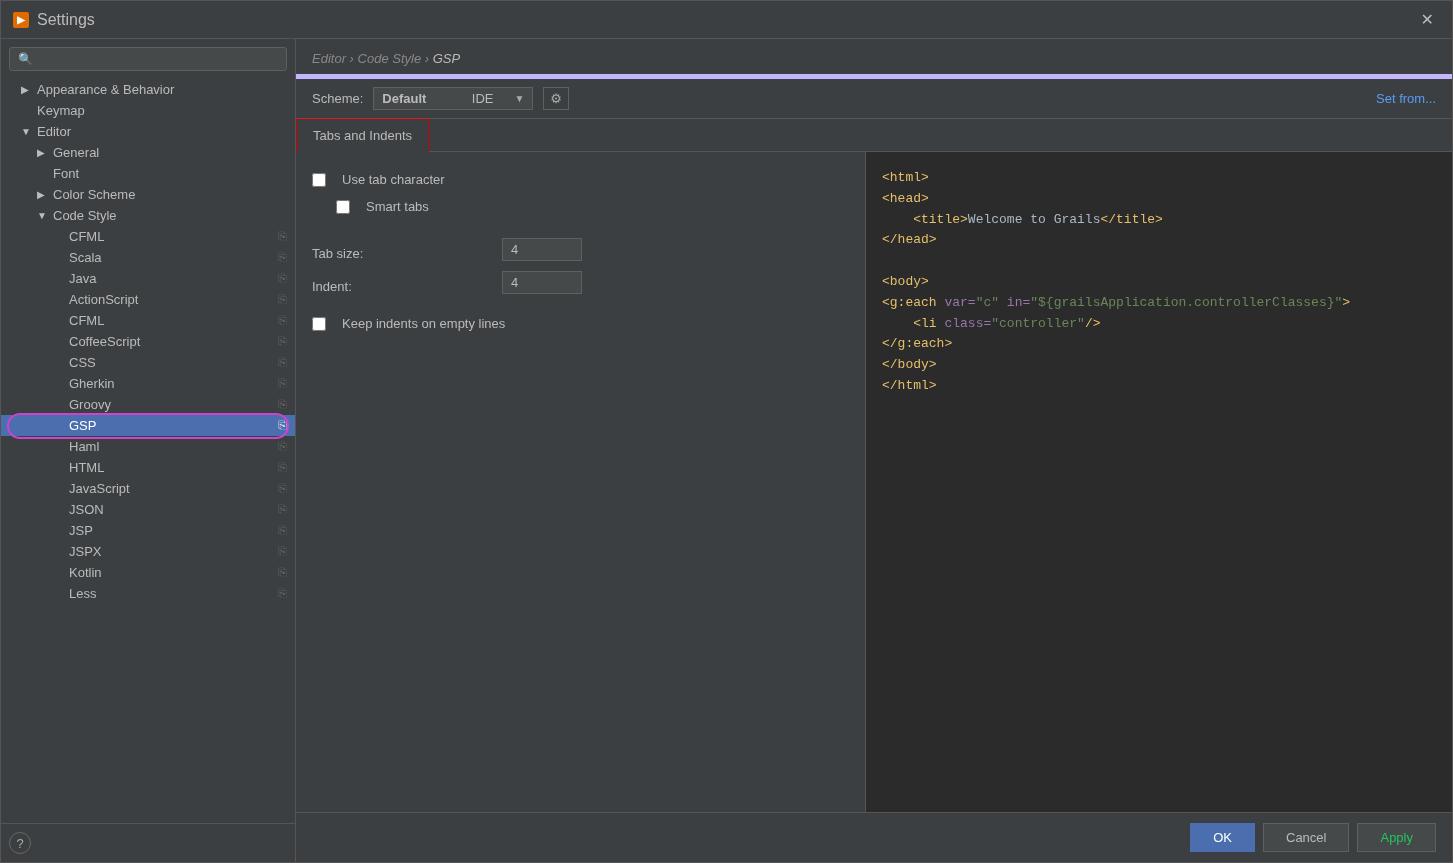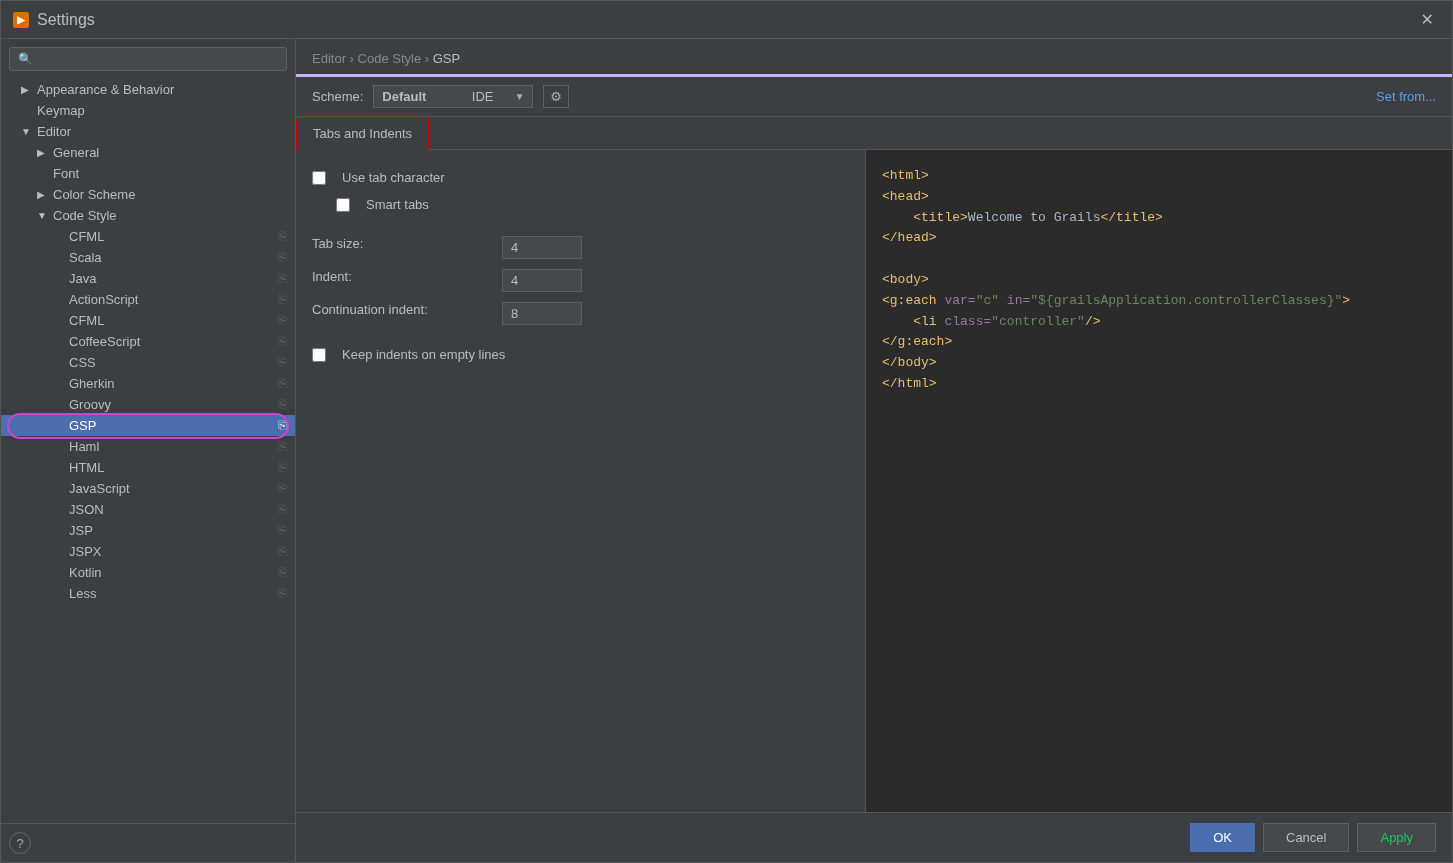--- a/index.html
+++ b/index.html
@@ -146,22 +146,23 @@
       flex: 1;
       display: flex;
       flex-direction: column;
       background: #3c3f41;
       overflow: hidden;
     }
     .breadcrumb {
       padding: 12px 16px 8px;
       color: #888;
       font-size: 13px;
-      border-bottom: 3px solid #c4b5fd;
+      border-bottom: 5px solid #c4b5fd;
       flex-shrink: 0;
+      font-style: italic;
     }
     .breadcrumb span { color: #888; }
     .breadcrumb .bc-active { color: #bbbbbb; }
     .scheme-bar {
       display: flex;
       align-items: center;
       padding: 8px 16px;
       border-bottom: 1px solid #555;
       flex-shrink: 0;
       gap: 10px;
@@ -247,21 +248,21 @@
       accent-color: #4b6eaf;
       width: 14px;
       height: 14px;
       cursor: pointer;
     }
     .smart-tabs {
       padding-left: 24px;
     }
     .field-row {
       display: flex;
-      align-items: flex-start;
+      align-items: flex-end;
       margin-bottom: 10px;
       gap: 10px;
     }
     .field-label {
       color: #bbbbbb;
       min-width: 180px;
       font-size: 13px;
     }
     .field-input {
       background: #45494a;
@@ -563,24 +564,20 @@
           <div class="field-row">
             <span class="field-label">Tab size:</span>
             <input class="field-input" type="text" value="4" style="">
           </div>
 
           <div class="field-row">
             <span class="field-label">Indent:</span>
             <input class="field-input" type="text" value="4" style="">
           </div>
 
-          <div class="field-row">
-            <span class="field-label">Continuation indent:</span>
-            <input class="field-input" type="text" value="8" style="">
-          </div>
 
           <div style="height: 12px;"></div>
 
           <div class="form-row">
             <label class="checkbox-label">
               <input type="checkbox" style="">
               <span>Keep indents on empty lines</span>
             </label>
           </div>
         </div>

